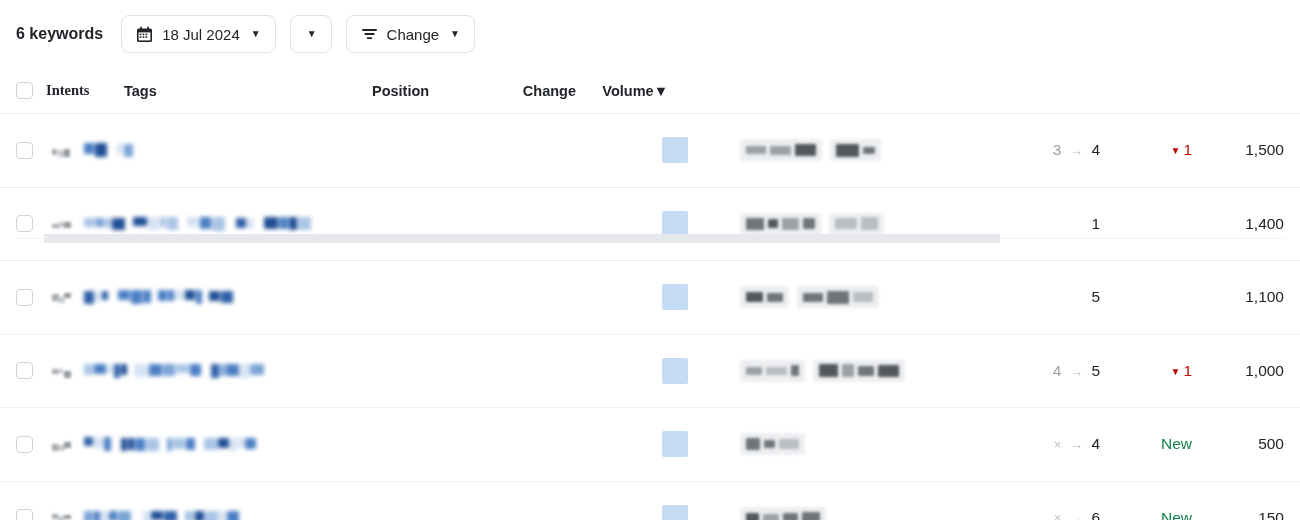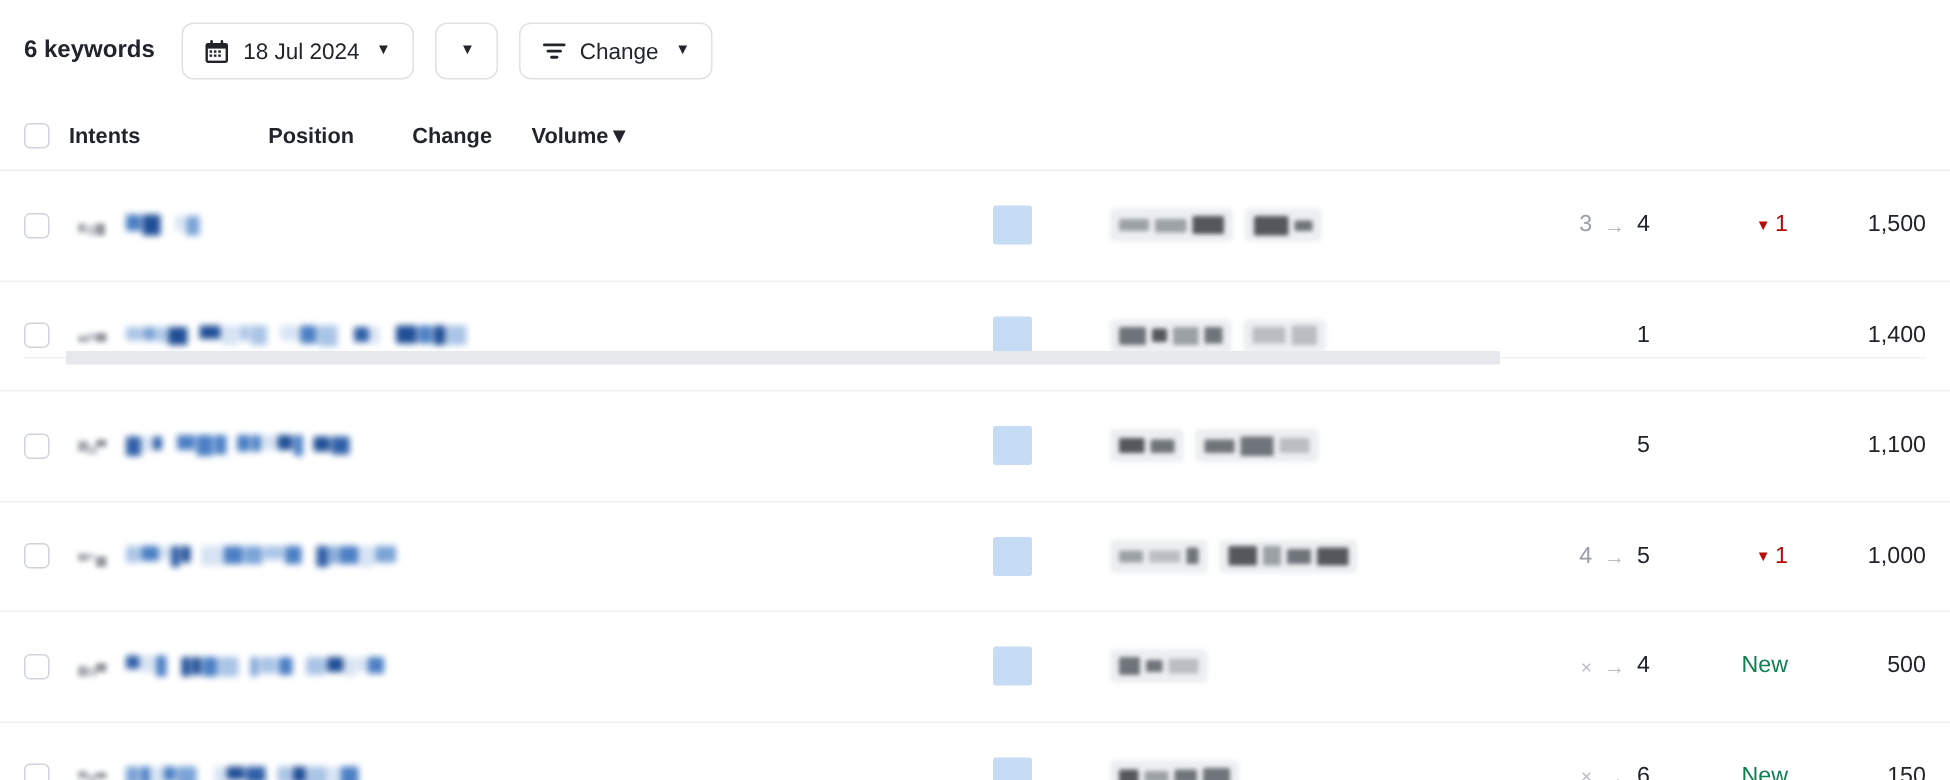--- a/index.html
+++ b/index.html
@@ -57,23 +57,23 @@
   }
   .data-row {
     height: 73.5px;
     border-bottom: 1px solid #f0f1f3;
   }
   .data-row.last { border-bottom: 1px solid #e9ecef; }
 
   
   .c-check { width: 30px; flex: 0 0 30px; display: flex; align-items: center; }
   .c-keyword { flex: 1 1 auto; min-width: 0; display: flex; align-items: center; gap: 12px; padding-left: 6px;}
-  .c-intents { width: 78px; flex: 0 0 78px; }
+  .c-intents { width: 78px; flex: 0 0 78px; font-family: Liberation Serif, serif; }
   .c-tags { width: 248px; flex: 0 0 248px; display: flex; align-items: center; gap: 8px; }
-  .c-position { width: 112px; flex: 0 0 112px; text-align: right; }
+  .c-position { width: 112px; flex: 0 0 112px; text-align: left; }
   .c-change { width: 92px; flex: 0 0 92px; text-align: right; }
   .c-volume { width: 92px; flex: 0 0 92px; text-align: right; }
 
   .head-row .c-intents { text-align: left; }
   .head-row .c-tags { display: block; }
 
   .chk {
     width: 17px; height: 17px;
     border: 1.4px solid #ced4da; border-radius: 4px;
     background: #fff; cursor: pointer;
@@ -183,20 +183,21 @@
   </div>
 </div>
 
 <div class="table">
 
   <div class="row head-row">
     <div class="c-check">
       <span class="chk"></span>
     </div>
     <div class="c-intents">Intents</div>
+    <div class="c-tags">Tags</div>
     <div class="c-position">Position</div>
     <div class="c-change">Change</div>
     <div class="c-volume">
       <span>Volume</span><span class="caret">▼</span>
     </div>
   </div>
 
   <div id="rows-host">
       <div class="row data-row">
         <div class="c-check">

